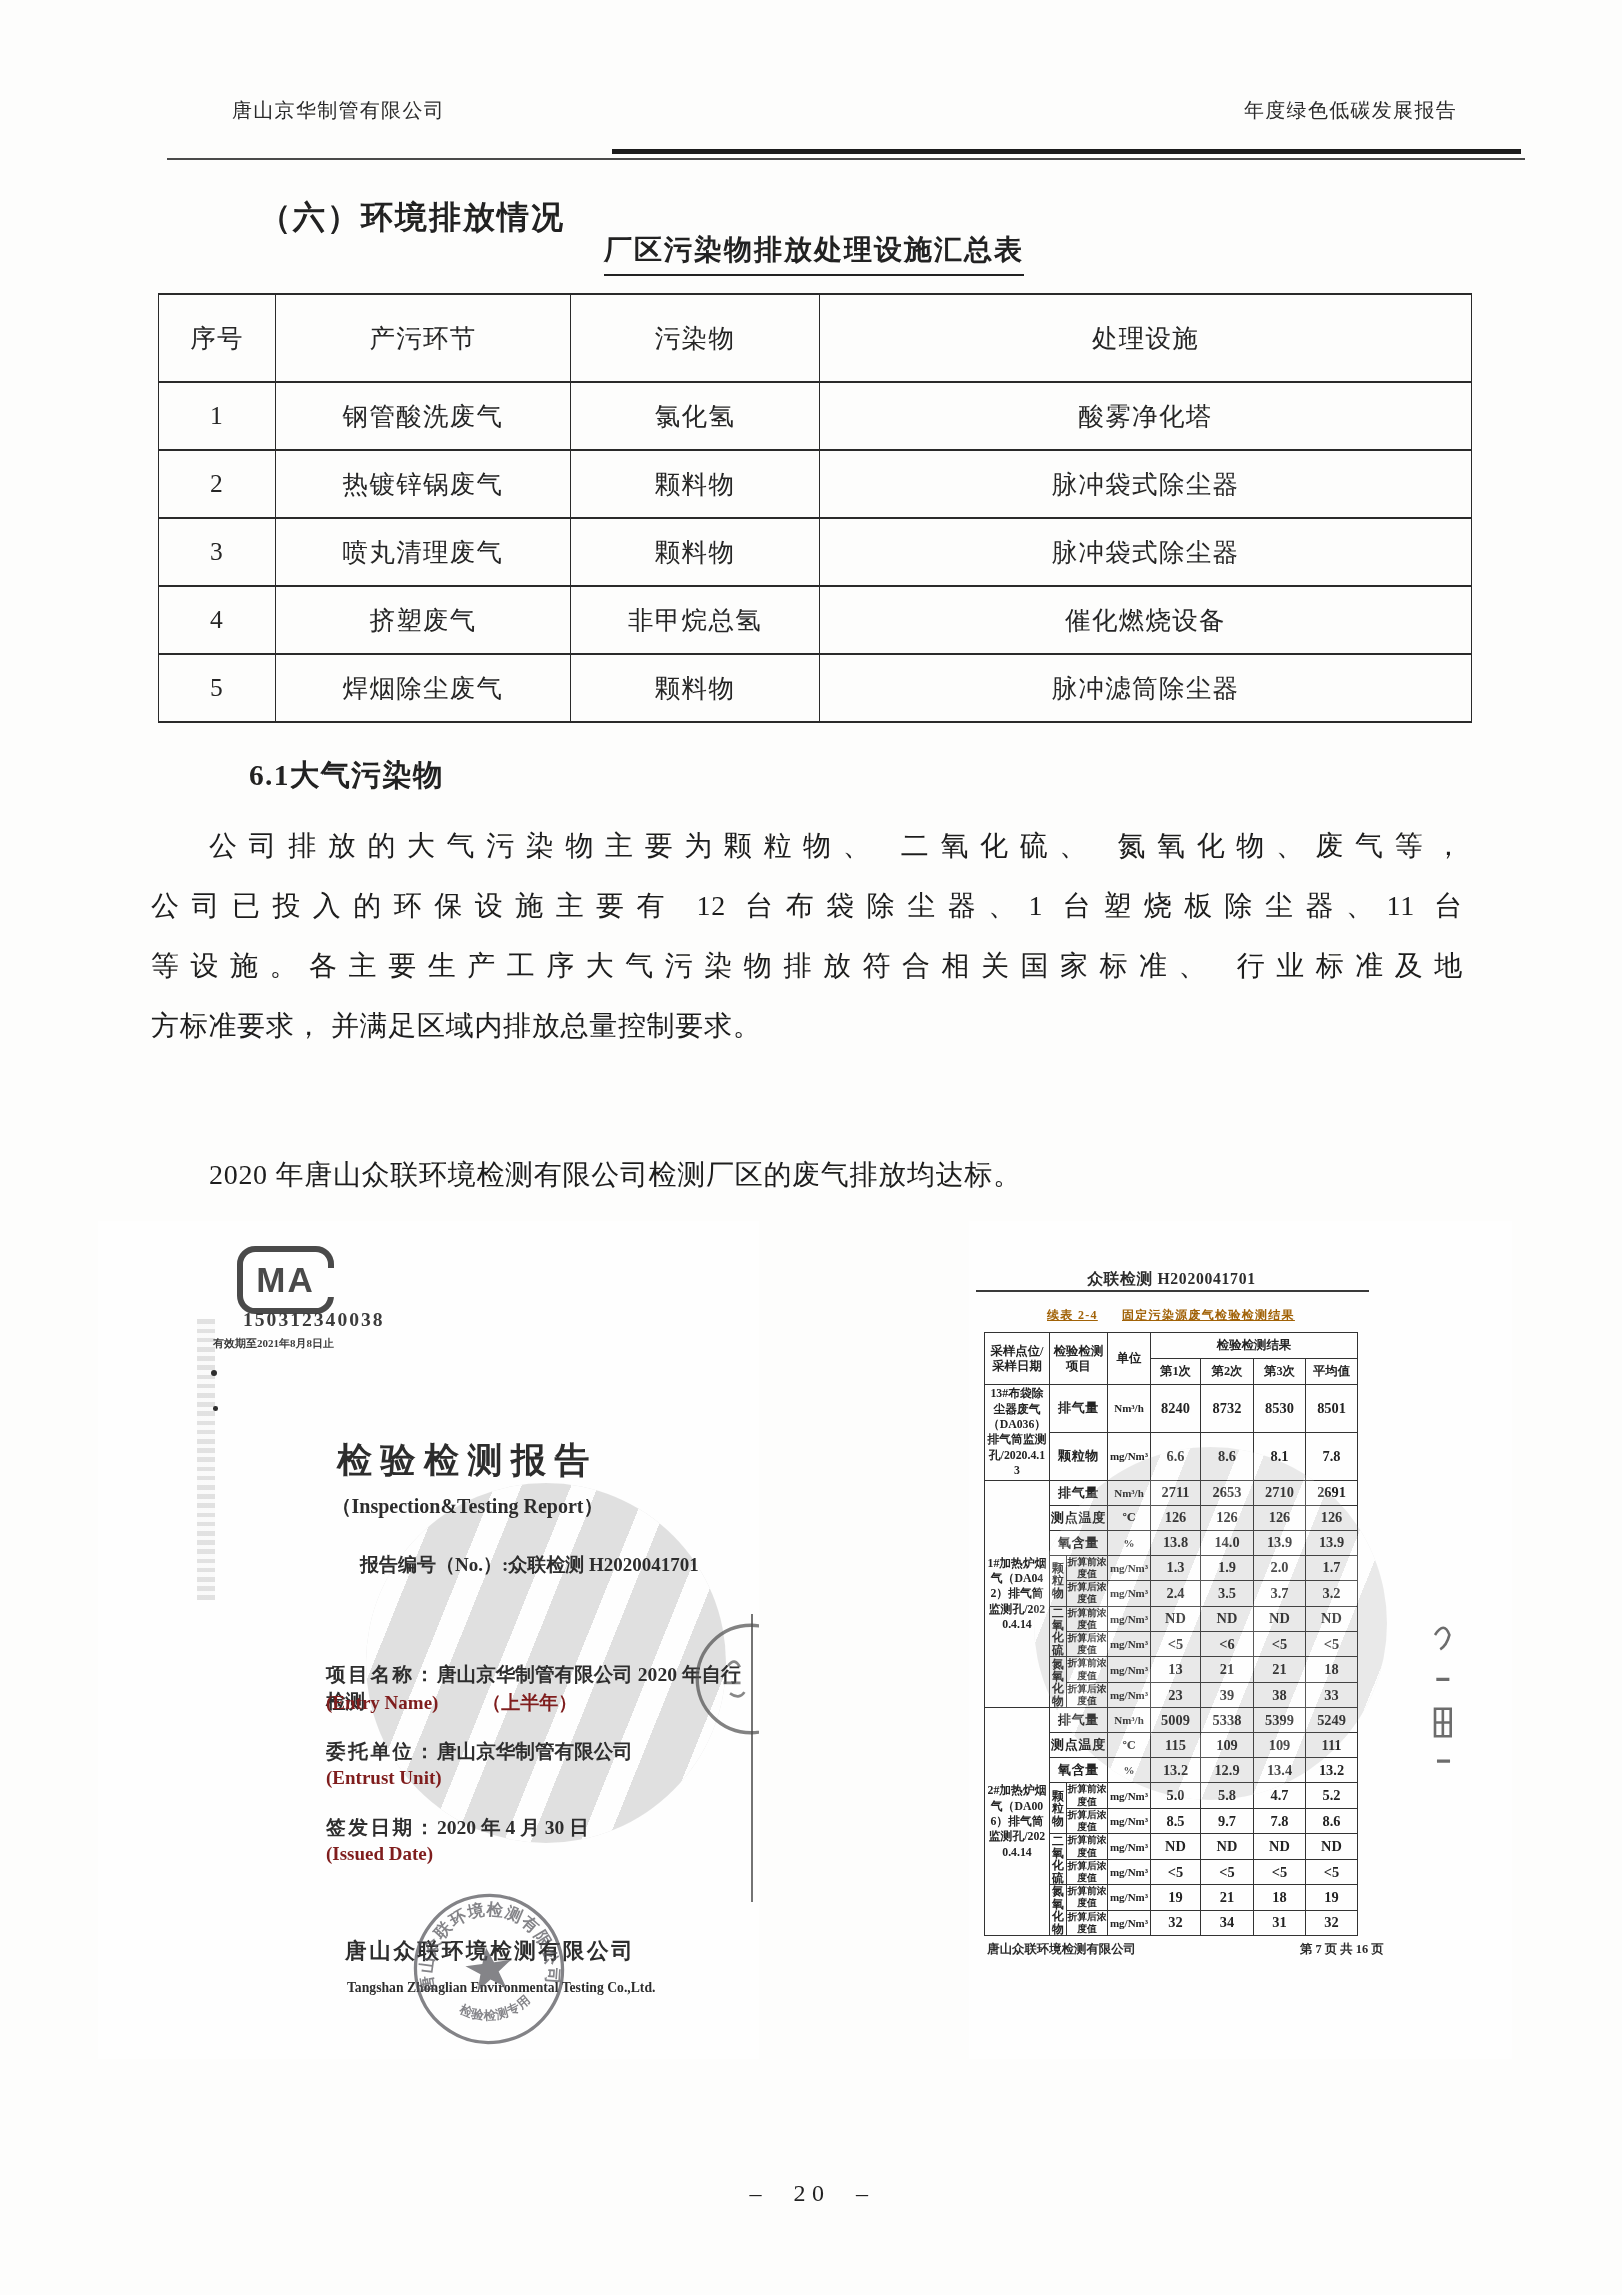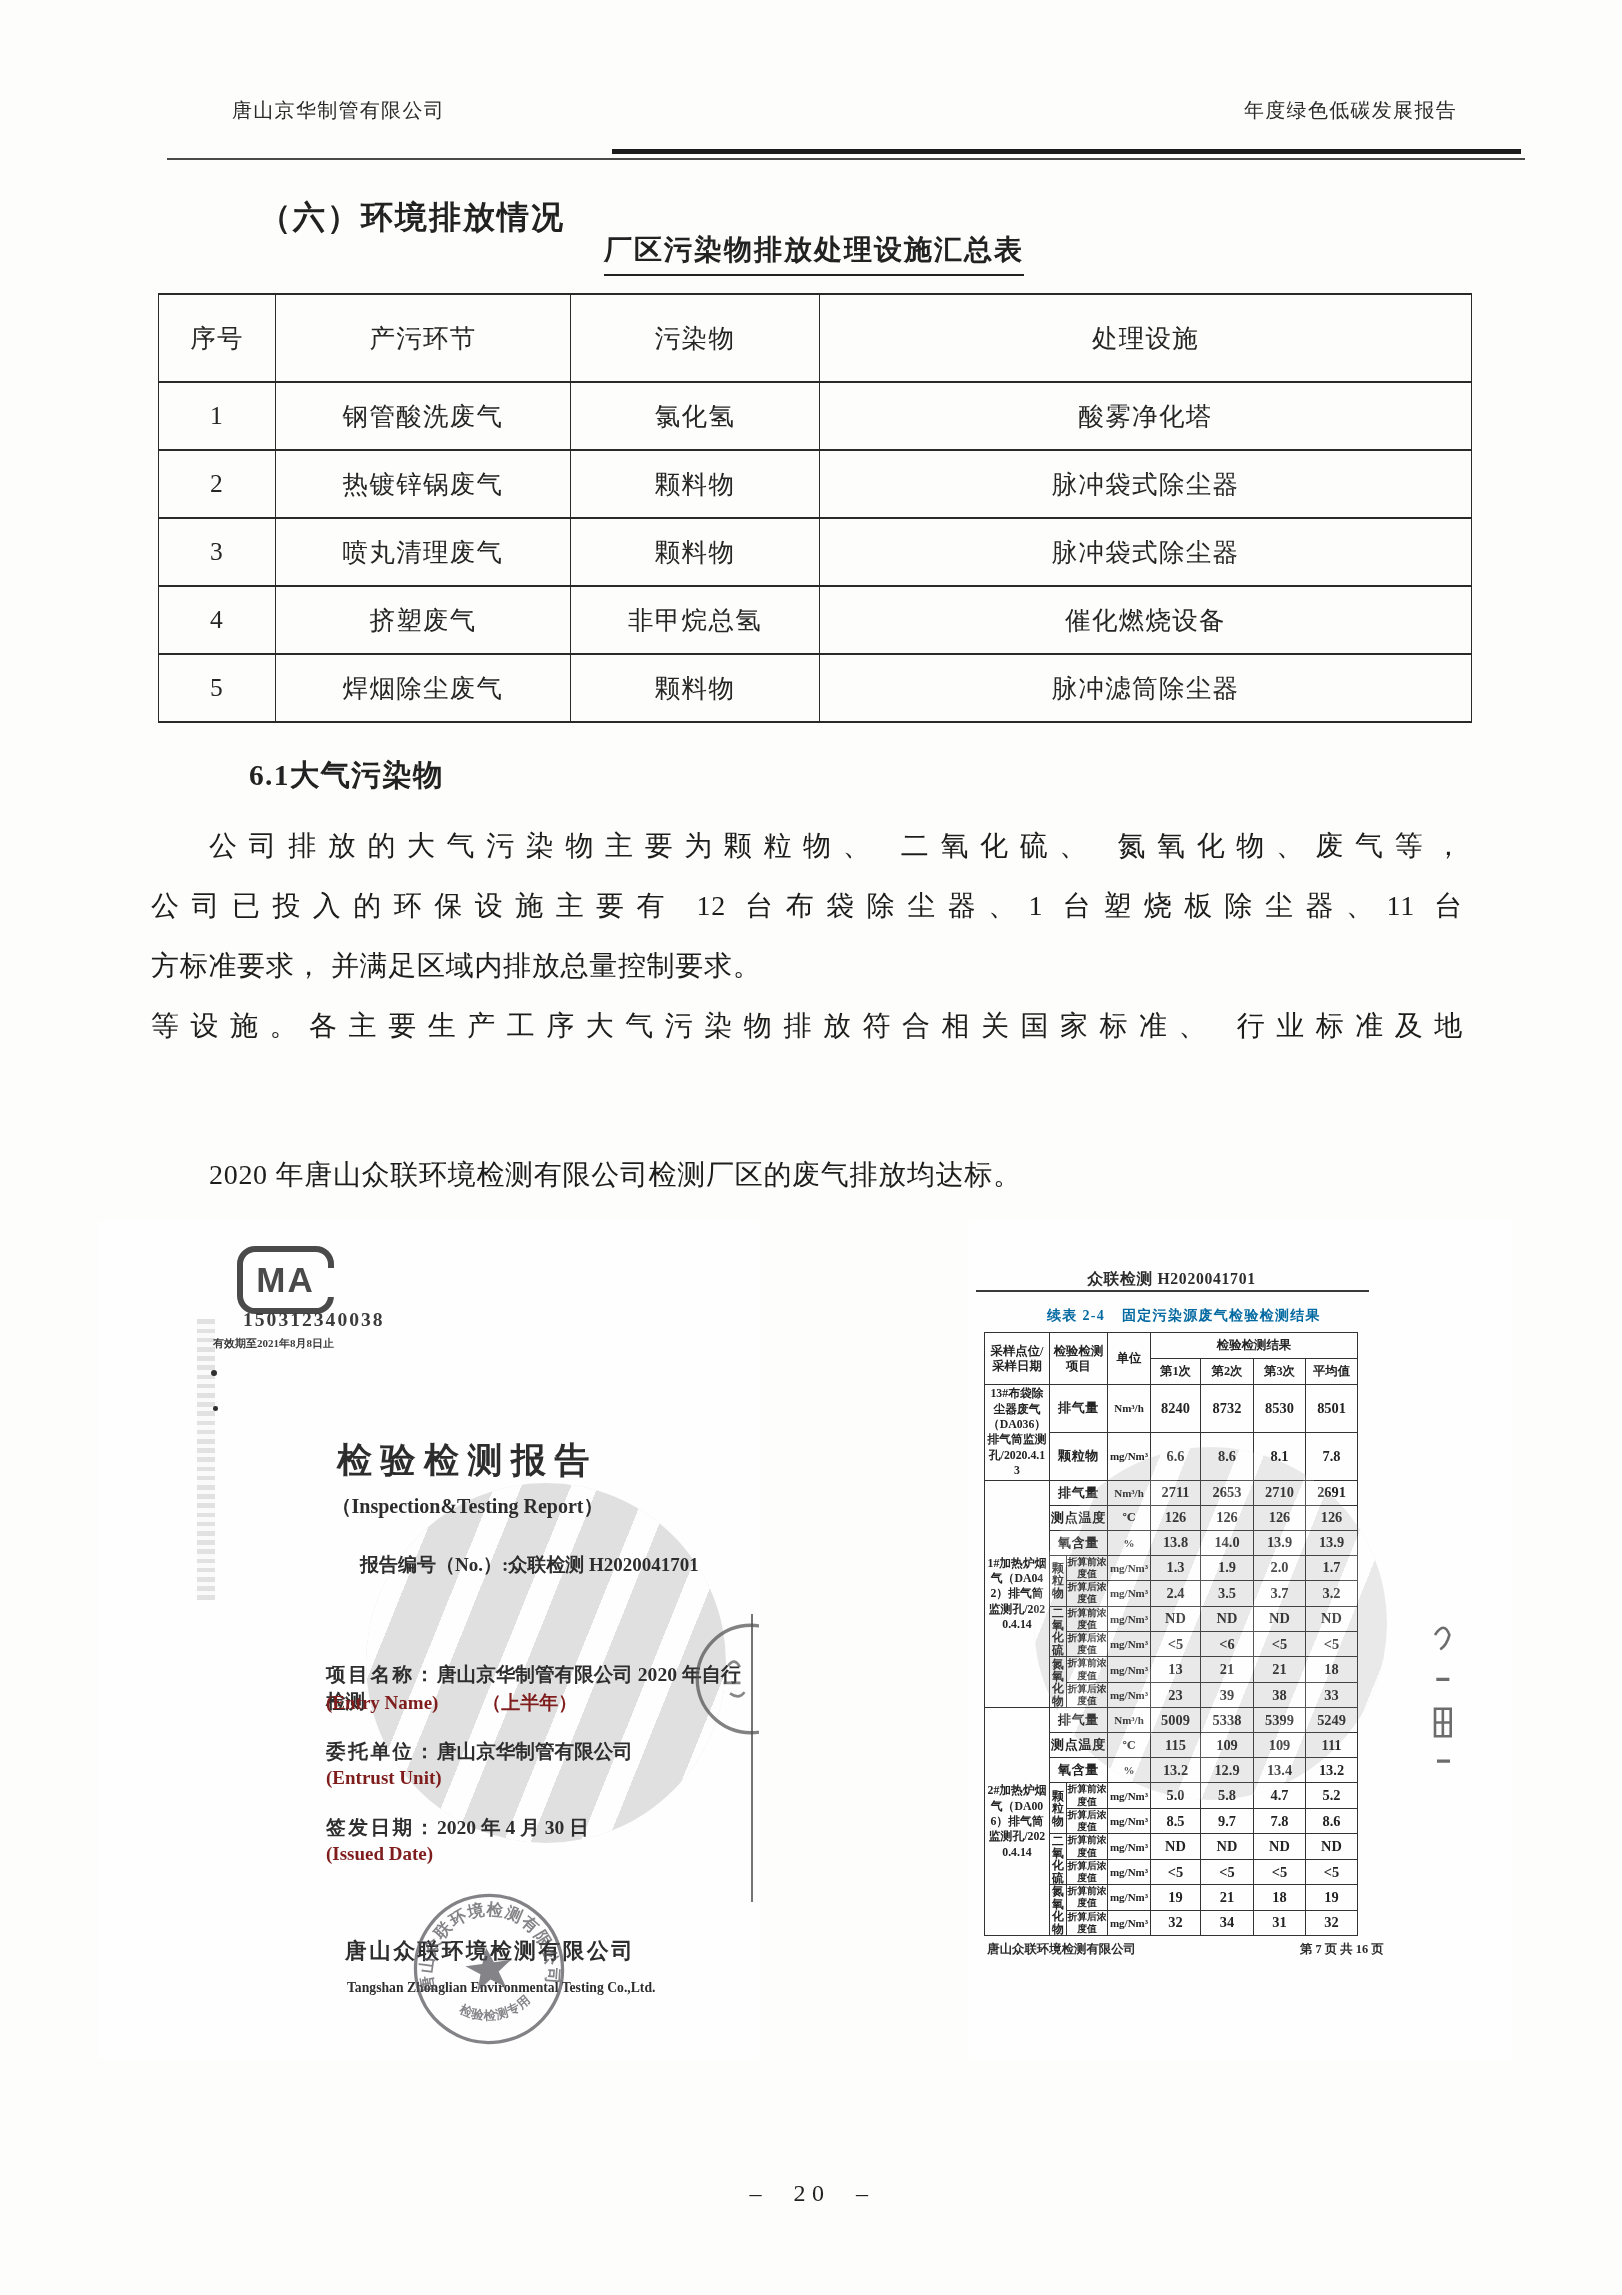--- a/index.html
+++ b/index.html
@@ -53,21 +53,21 @@
   .wm{border-radius:50%;background:#8f8f8f;overflow:hidden;}
   .wm::before{content:"";position:absolute;left:-52px;top:-52px;right:-52px;bottom:-52px;
       background:repeating-linear-gradient(112deg,rgba(255,255,255,0) 0 46px,#ffffff 46px 71px);}
   .streak{background:repeating-linear-gradient(0deg,rgba(110,110,110,.20) 0 4.6px,rgba(160,160,160,.04) 4.6px 9.2px);}
   .dot{border-radius:50%;background:#2f2f2f;}
   .edge-line{width:2px;background:rgba(70,70,70,.75);}
 
   
   .rp-docno{font-size:15.7px;font-weight:bold;color:#2c2c2c;text-align:center;letter-spacing:0.7px;}
   .rp-rule{height:2px;background:#3a3a3a;}
-  .rp-label,.rp-title{font-size:14px;font-weight:bold;color:#0369a1;letter-spacing:1.3px;}
+  .rp-label,.rp-title{font-size:12px;font-weight:bold;color:#a16207;letter-spacing:1.3px;text-decoration:underline;}
   #report-table{border-collapse:collapse;table-layout:fixed;width:374px;font-weight:bold;color:#232323;border-radius:17px;}
   #report-table td{border:1.3px solid #333;text-align:center;vertical-align:middle;padding:0;}
   #report-table thead tr{height:26px;}
   #report-table tbody tr{height:25px;}
   #report-table .h{font-size:12.4px;line-height:1.15;}
   #report-table .pt{font-size:11.8px;line-height:1.3;word-break:break-all;padding:1.3px 2px;}
   #report-table .pol{font-size:11.8px;line-height:1.05;word-break:break-all;padding:0 1.3px;}
   #report-table .sub{font-size:9.8px;line-height:1.25;}
   #report-table .item{font-size:13px;letter-spacing:0.7px;}
   #report-table .unit{font-size:11px;}
@@ -139,22 +139,22 @@
           <td>脉冲滤筒除尘器</td>
         </tr>
       </tbody>
   </table>
 
   <div class="abs sub-title" style="left:249px;top:756px;">6.1大气污染物</div>
 
   <div class="abs" style="left:151px;top:816px;width:1312px;">
       <div class="bline first">公司排放的大气污染物主要为颗粒物、 二氧化硫、 氮氧化物、废气等，</div>
       <div class="bline">公司已投入的环保设施主要有 12 台布袋除尘器、1 台塑烧板除尘器、11 台</div>
+      <div class="bline">等设施。各主要生产工序大气污染物排放符合相关国家标准、 行业标准及地</div>
       <div class="bline lastline">方标准要求， 并满足区域内排放总量控制要求。</div>
-      <div class="bline">等设施。各主要生产工序大气污染物排放符合相关国家标准、 行业标准及地</div>
     </div>
   <div class="abs" style="left:151px;top:1145px;width:1312px;">
       <div class="bline first lastline">2020 年唐山众联环境检测有限公司检测厂区的废气排放均达标。</div>
     </div>
 
   <div class="abs scan" style="left:98px;top:1221px;width:661px;height:838px;overflow:hidden;">
 
     <div class="abs streak" style="left:99px;top:98px;width:18.3px;height:281px;"></div>
     <div class="abs dot" style="left:113px;top:149px;width:5.9px;height:5.9px;"></div>
     <div class="abs dot" style="left:115px;top:185px;width:4.6px;height:4.6px;"></div>

